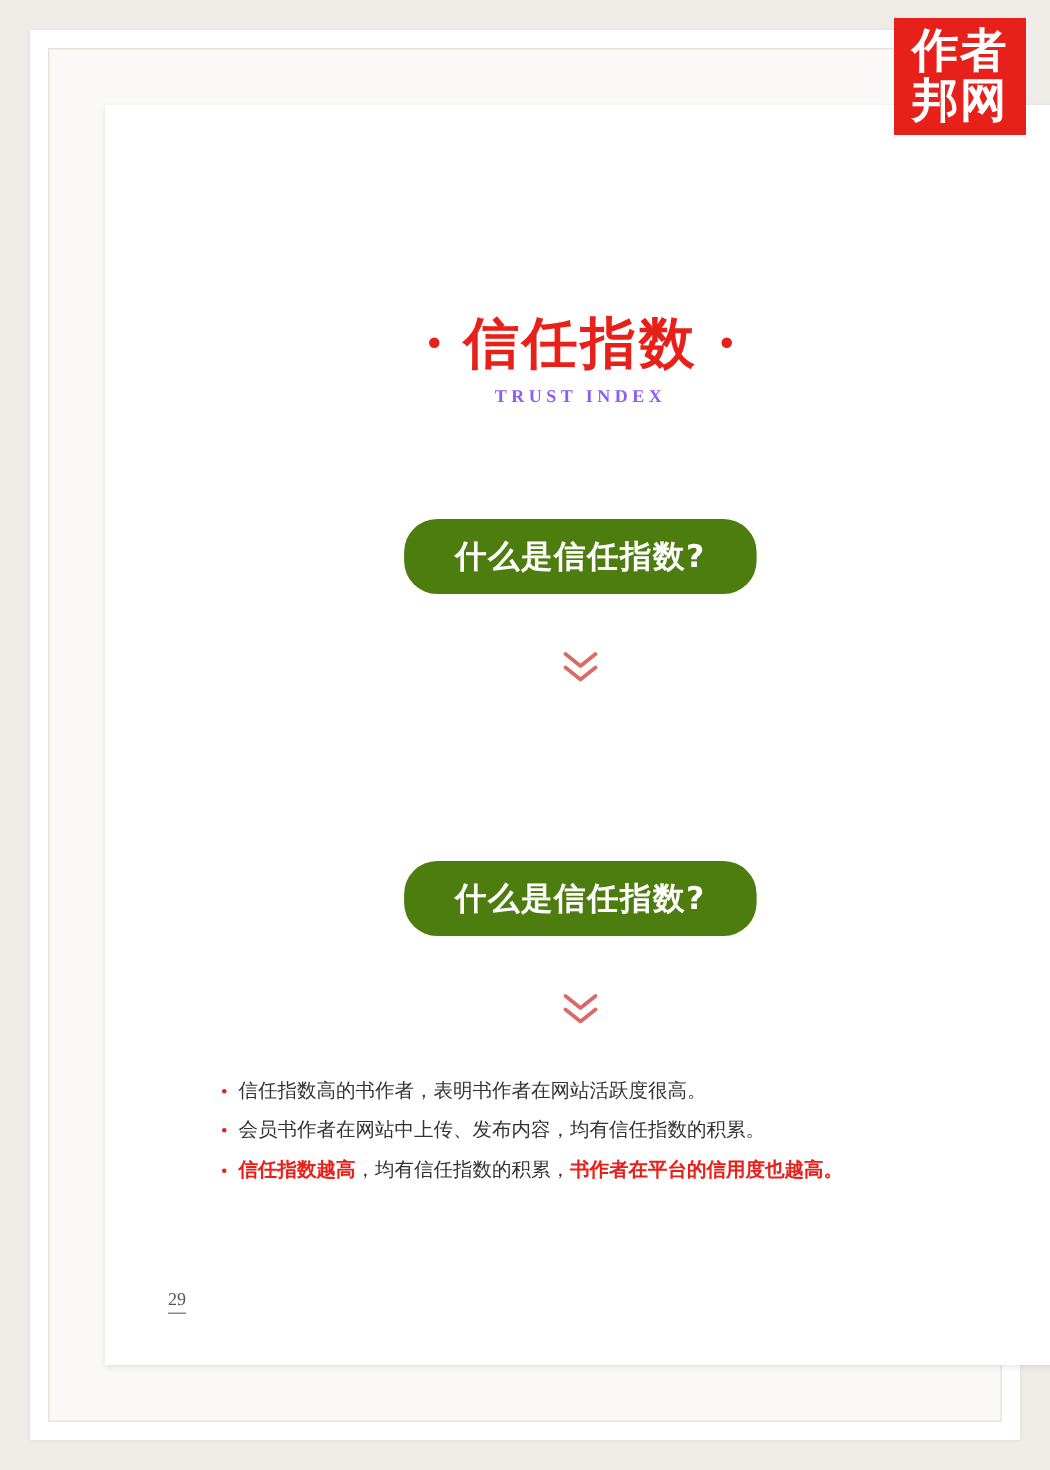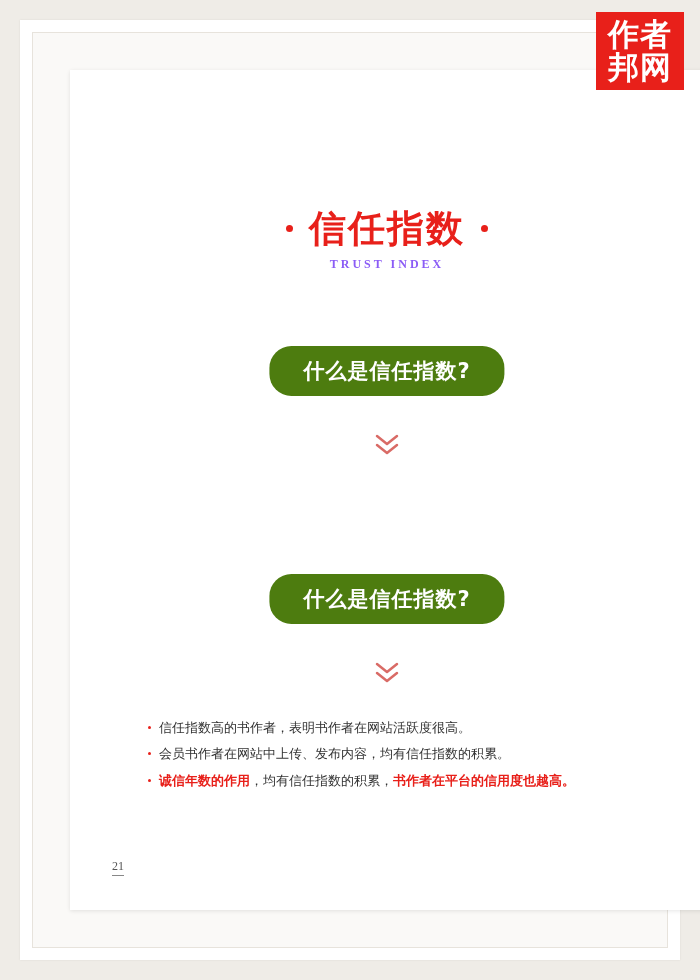--- a/index.html
+++ b/index.html
@@ -216,24 +216,24 @@
       <svg width="28" height="26" viewBox="0 0 28 26">
         <path d="M4 4 L14 12 L24 4" stroke="#d96b66" stroke-width="2.5" fill="none" stroke-linecap="round" stroke-linejoin="round"></path>
         <path d="M4 13 L14 21 L24 13" stroke="#d96b66" stroke-width="2.5" fill="none" stroke-linecap="round" stroke-linejoin="round"></path>
       </svg>
     </div>
 
     <div class="bullet-list">
       <div class="bullet-item">信任指数高的书作者，表明书作者在网站活跃度很高。</div>
       <div class="bullet-item">会员书作者在网站中上传、发布内容，均有信任指数的积累。</div>
       <div class="bullet-item">
-        <span class="red">诚信年数的作用</span><span>，均有信任指数的积累，</span><span class="red">书作者在平台的信用度也越高。</span>
+        <span class="red">信任指数越高</span><span>，均有信任指数的积累，</span><span class="red">书作者在平台的信用度也越高。</span>
       </div>
     </div>
 
-    <div class="page-number">21</div>
+    <div class="page-number">29</div>
   </div>
 </div>
 
 <div class="logo-badge">
   <div class="row">作者</div>
   <div class="row">邦网</div>
 </div>
 
 </body></html>

